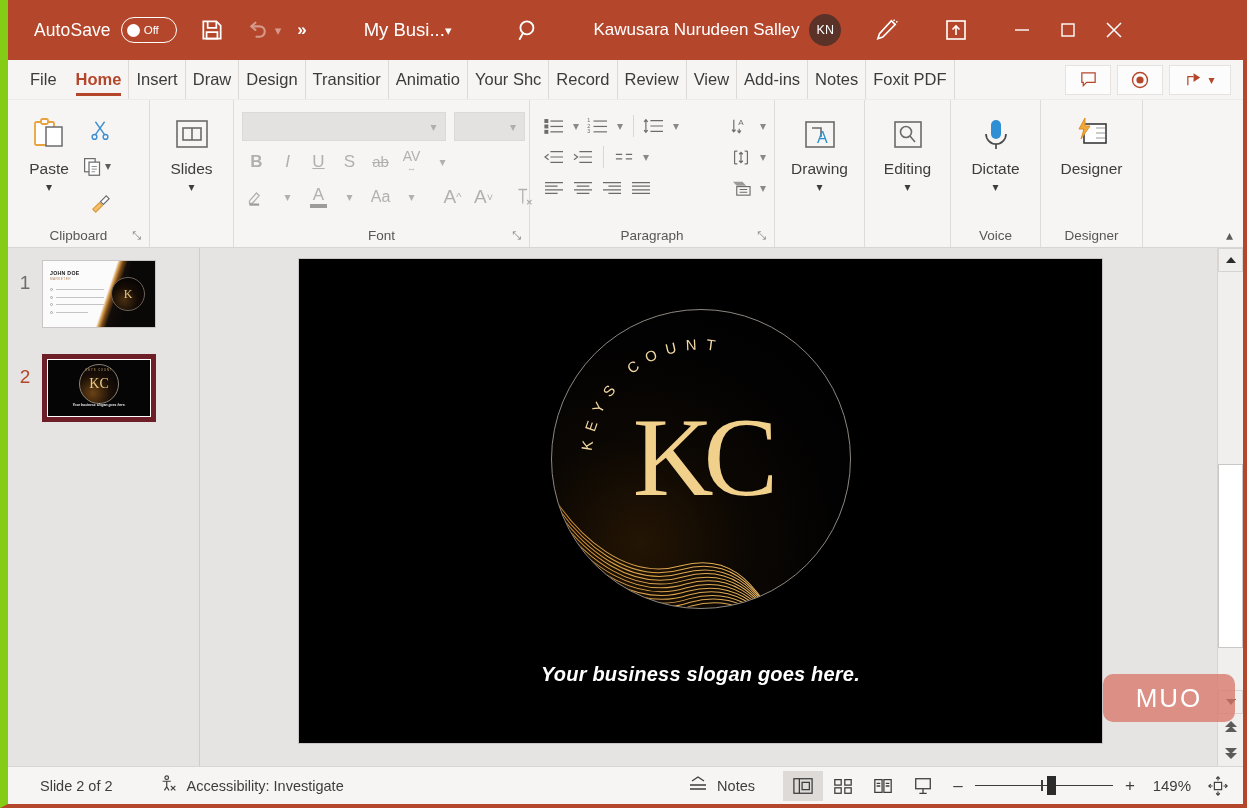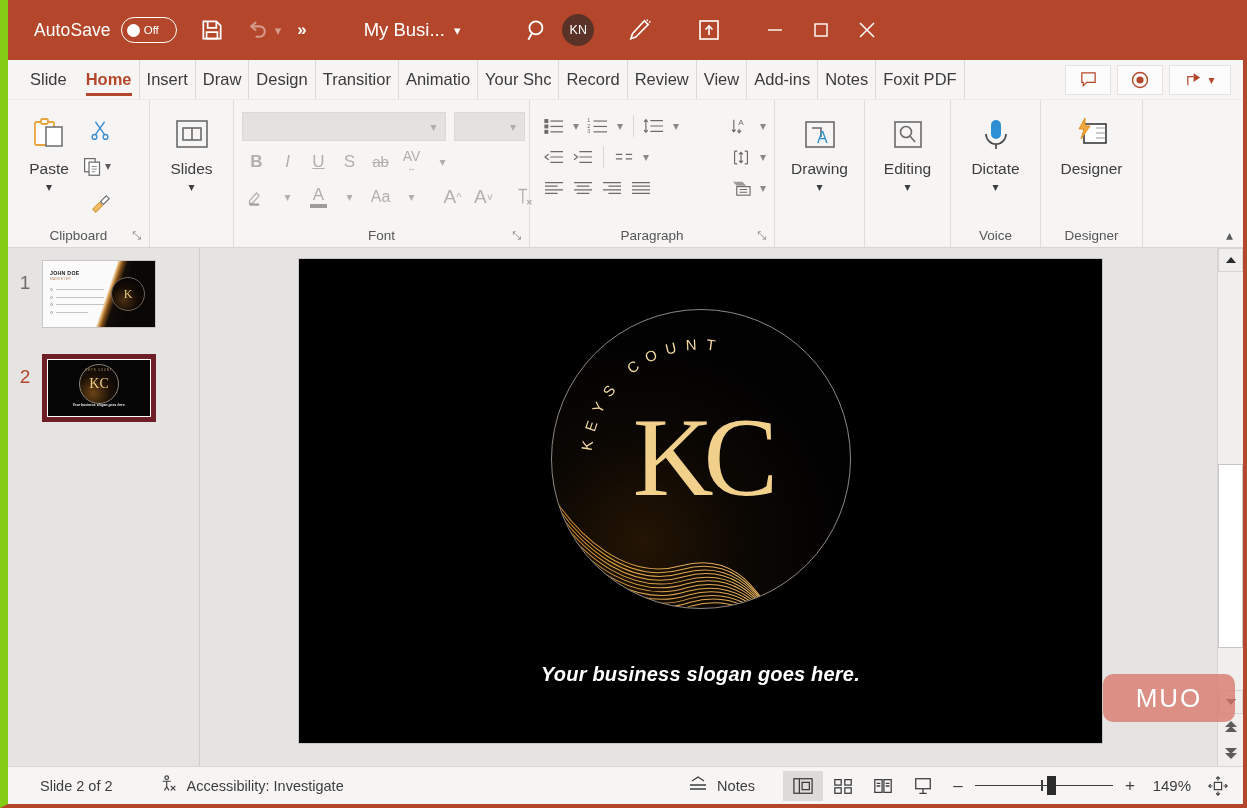--- a/index.html
+++ b/index.html
@@ -38,21 +38,21 @@
   }
   .toggle .knob { width: 13px; height: 13px; border-radius: 50%; background: #fff; flex:0 0 13px;}
   .toggle .off { font-size: 11.5px; color: #fff; }
 
   .tb-icon { display:flex; align-items:center; justify-content:center; color:#fff; }
   .save-icon { margin-left: 18px; width: 34px; height: 34px; }
   .undo-icon { margin-left: 14px; width: 30px; height: 30px; opacity: .45; }
   .undo-chev { opacity:.45; font-size:13px; margin-left:2px; }
   .more-chev { margin-left: 16px; font-size: 17px; font-weight: 700; color:#fff; letter-spacing:-1px;}
 
-  .doc-title { margin-left: 58px; font-size: 18.5px; color:#fff; display:flex; align-items:center; gap:9px;}
+  .doc-title { margin-left: 58px; font-size: 18.5px; color:#fff; display:flex; align-items:center; }
   .doc-title .cv { font-size: 13px; }
 
   .search-icon { margin-left: 62px; width:30px; height:30px; }
 
   .user-name { margin-left: 50px; font-size: 17px; color:#fff; white-space:nowrap;}
   .avatar {
     width: 32px; height: 32px; border-radius: 50%;
     background: #5b3228; color:#fff;
     font-size: 12.5px; display:flex; align-items:center; justify-content:center;
     margin-left: 10px; letter-spacing:.3px;
@@ -305,20 +305,21 @@
       <span class="cv">▾</span>
     </div>
 
     <span class="tb-icon search-icon">
       <svg width="26" height="26" viewBox="0 0 24 24" fill="none" stroke="#fff" stroke-width="1.7">
         <circle cx="11" cy="10" r="6"></circle>
           <path d="M7.4 14.8 4 21"></path>
       </svg>
     </span>
 
+    <span class="user-name">Kawusara Nurudeen Salley</span>
     <span class="avatar">KN</span>
 
     <span class="tb-icon pen-icon">
       <svg width="26" height="26" viewBox="0 0 24 24" fill="none" stroke="#fff" stroke-width="1.5">
         <path d="M17 3.5 20.5 7 9 18.5 4.5 20 6 15.5z"></path>
           <path d="M19 2.5l1 1M21.5 4l1 1M19.5 6l1 1"></path>
       </svg>
     </span>
 
     <span class="tb-icon share-up-icon">
@@ -341,21 +342,21 @@
     </div>
     <div class="wbtn wbtn-close">
       <svg width="22" height="22" viewBox="0 0 22 22" stroke="#fff" stroke-width="1.5">
           <path d="M4 4l14 14M18 4L4 18"></path>
         </svg>
     </div>
   </div>
 
   <div class="tabrow">
     <div class="tab">
-        <span>Slide</span>
+        <span>File</span>
       </div>
     <div class="tab active">
         <span>Home</span>
       </div>
     <div class="tab">
         <span>Insert</span>
       </div>
     <div class="tab">
         <span>Draw</span>
       </div>

